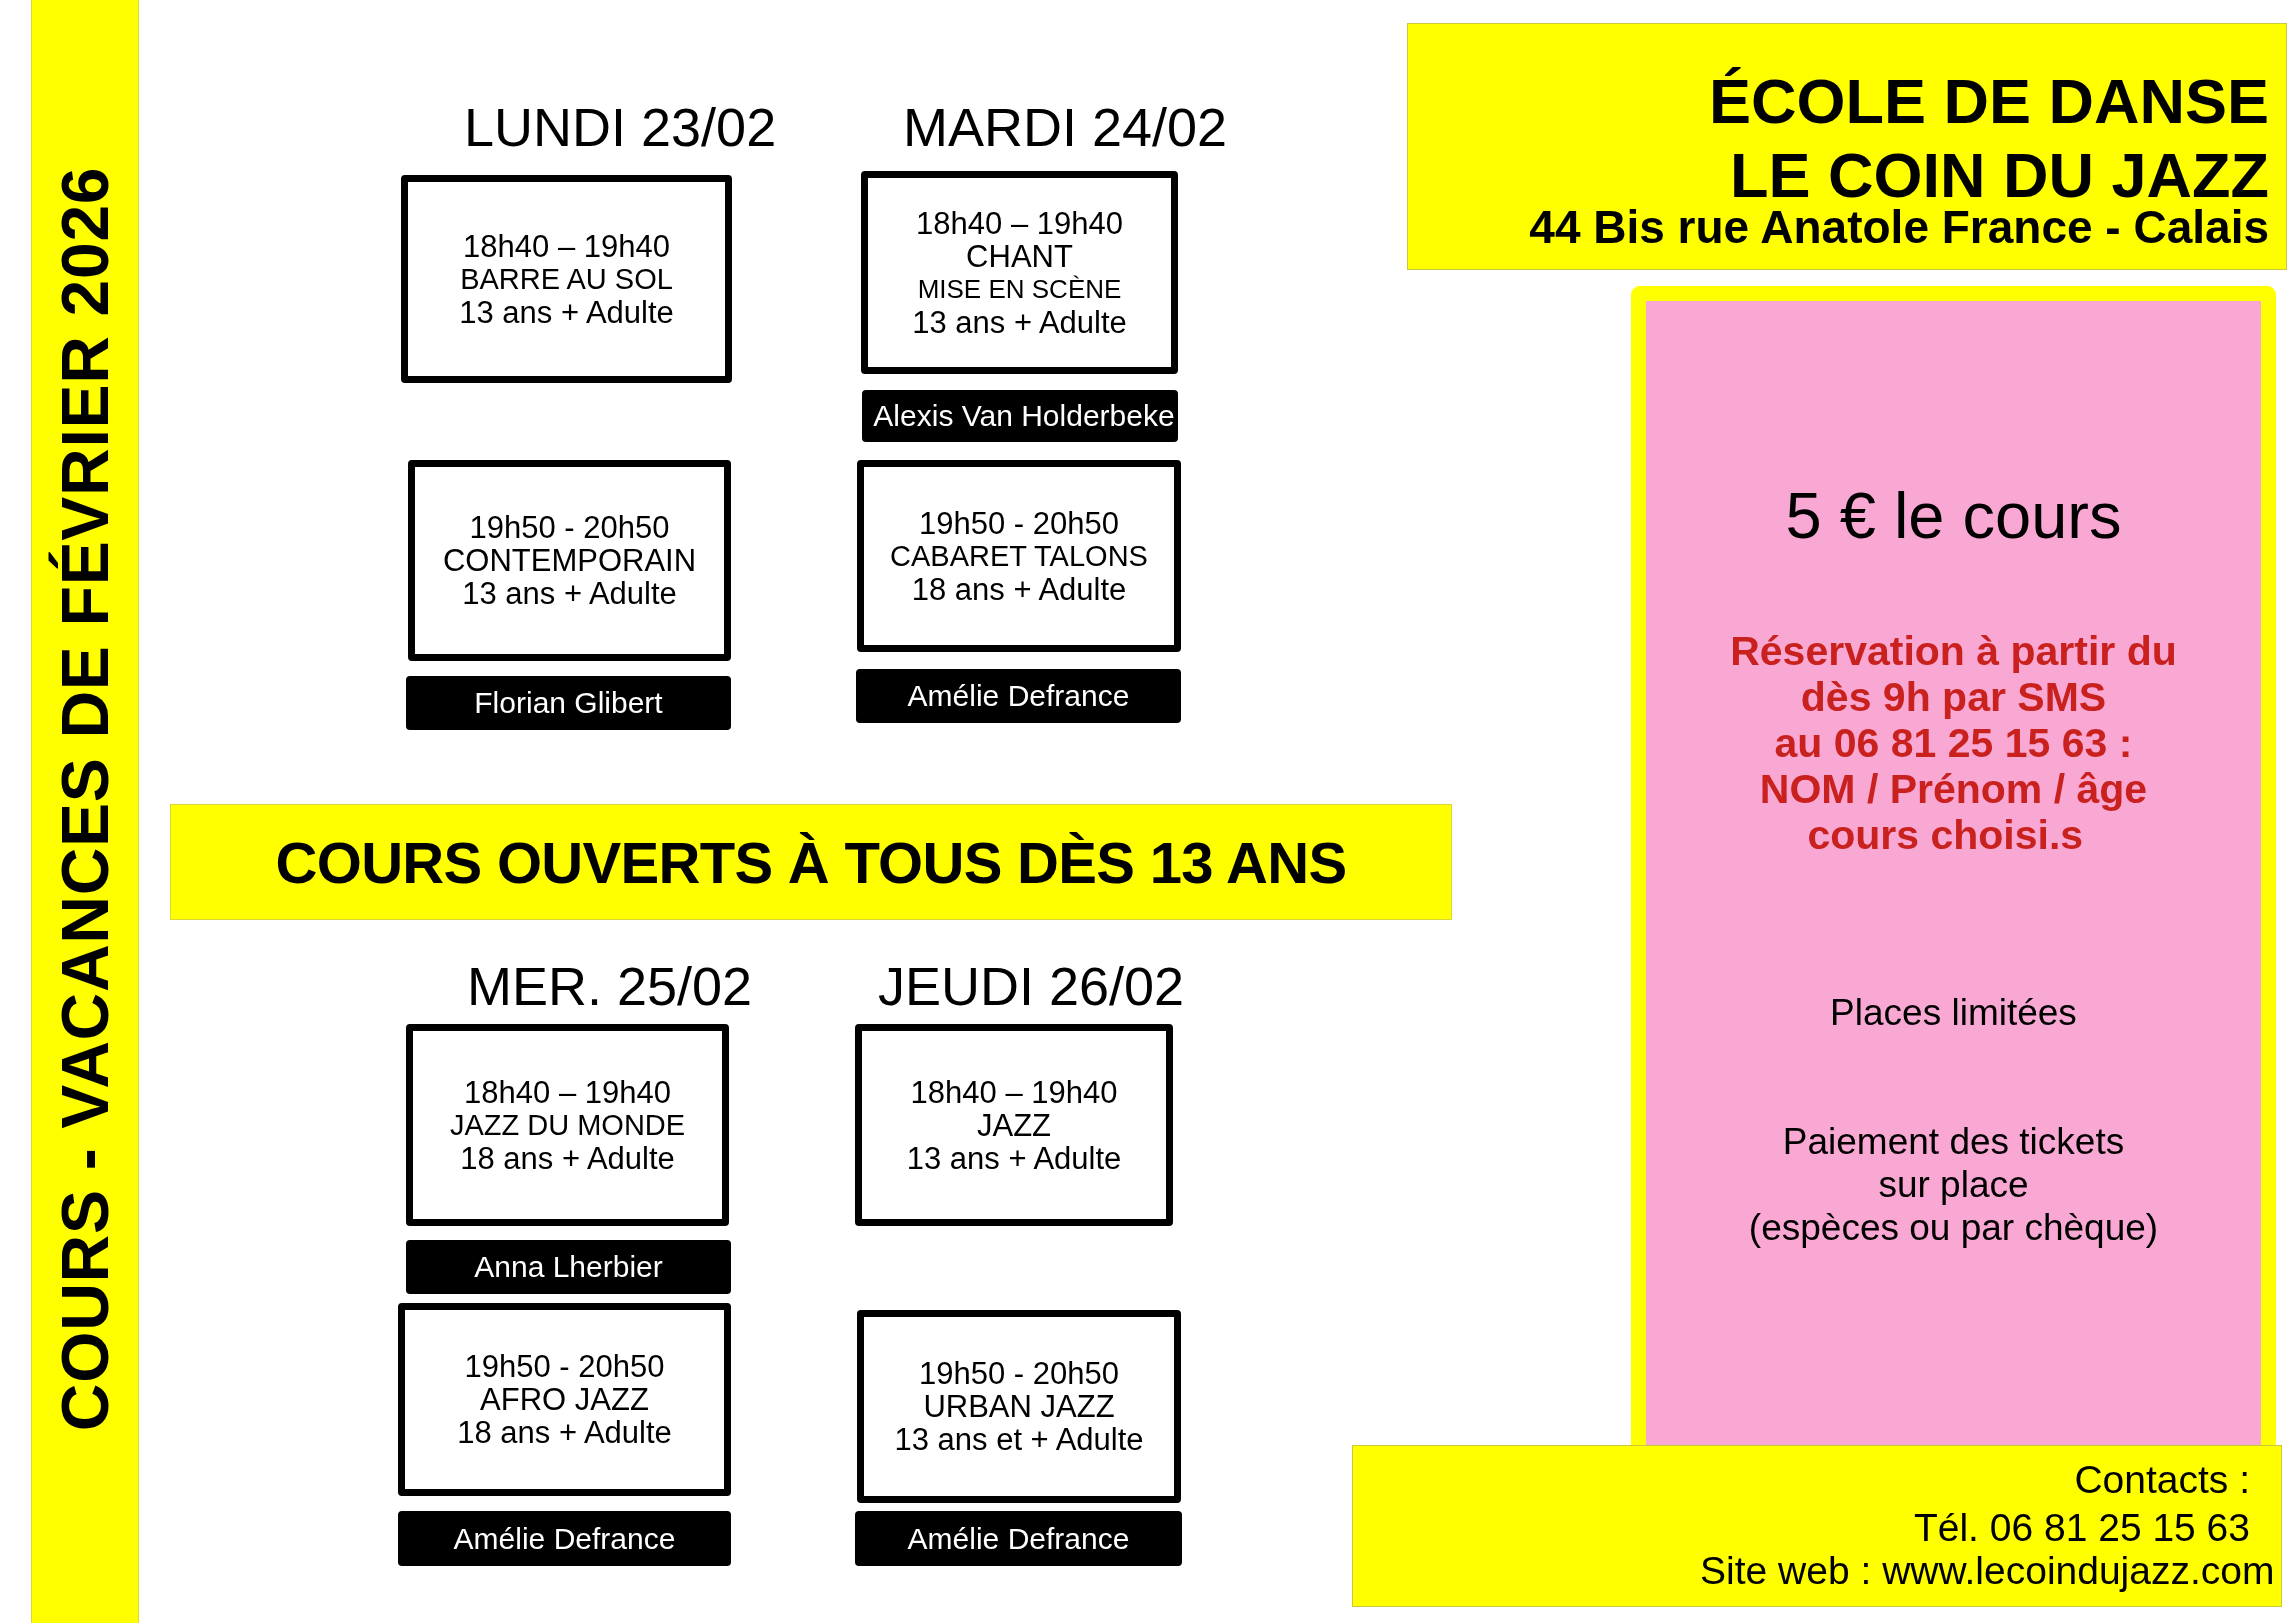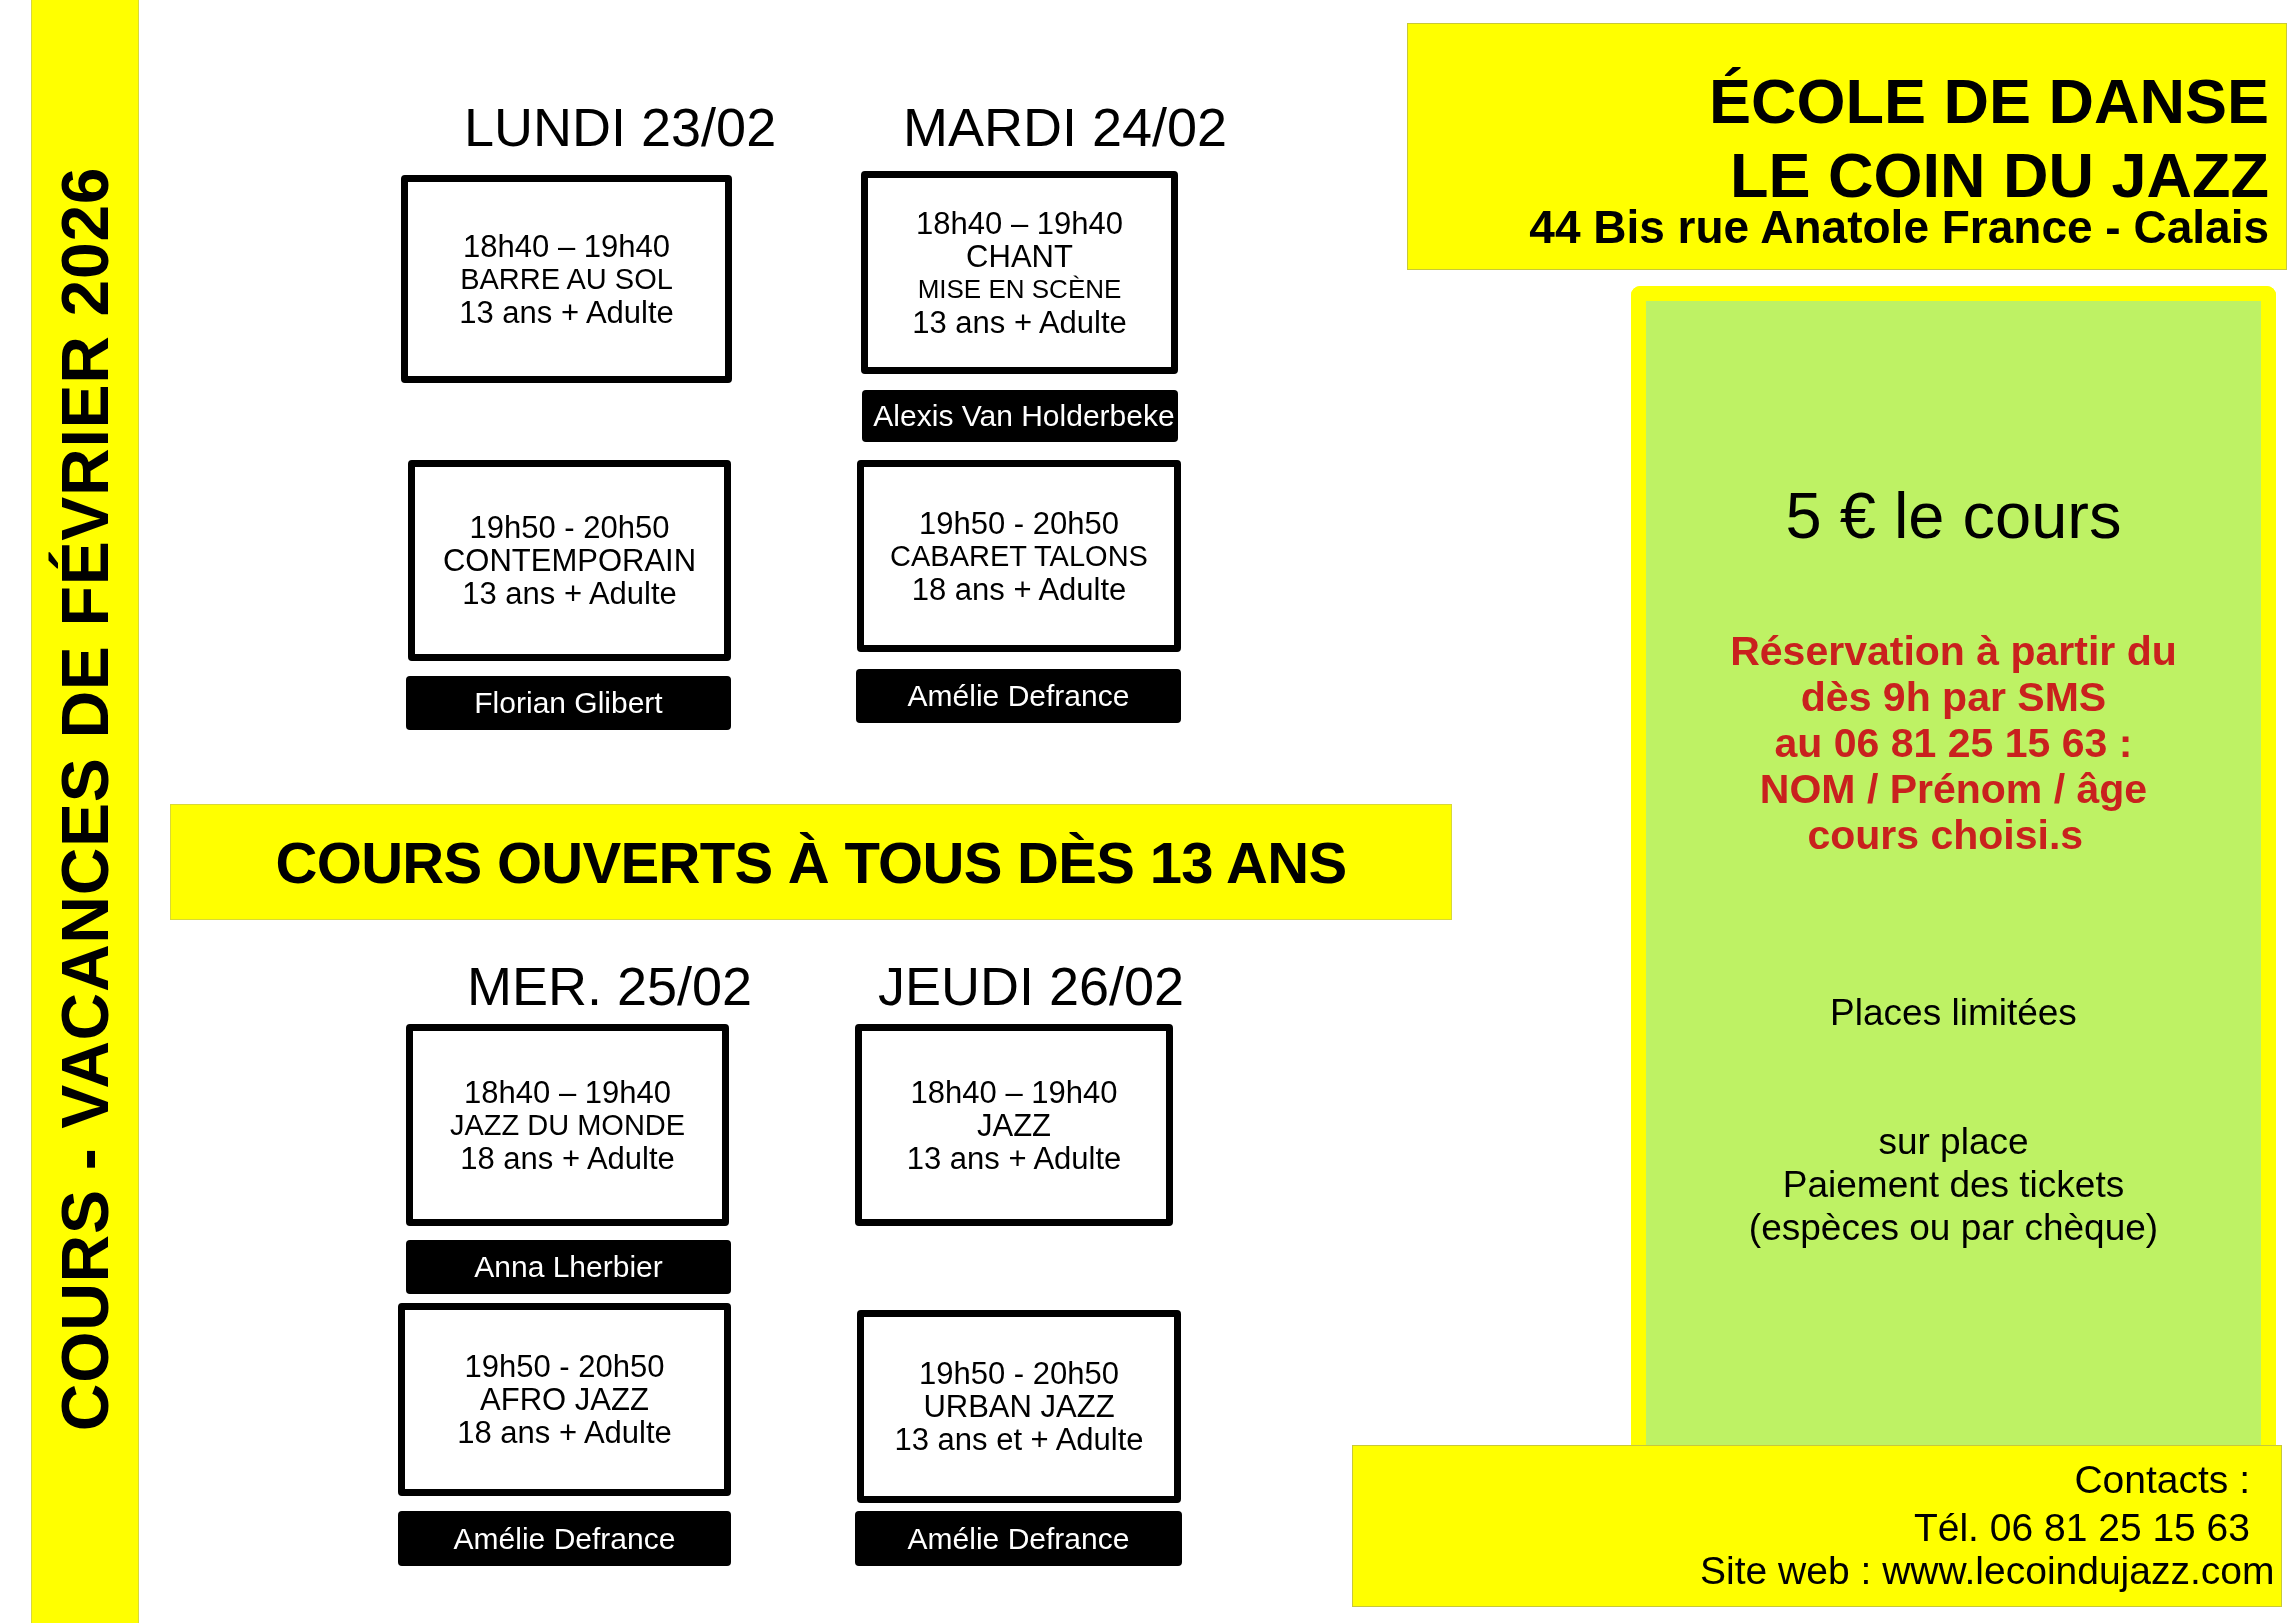--- a/index.html
+++ b/index.html
@@ -59,21 +59,21 @@
     }
     .header-line { position: absolute; right: 17px; white-space: nowrap; font-weight: bold; line-height: 1; }
     .h-l1 { top: 46px; font-size: 63px; }
     .h-l2 { top: 120px; font-size: 63px; }
     .h-l3 { top: 180px; font-size: 46px; }
 
     
     .info-frame {
       left: 1631px; top: 286px; width: 645px; height: 1178px;
       border: 15px solid #ffff00; border-bottom: none; border-radius: 9.2px 9.2px 0 0; box-sizing: border-box;
-      background: #bef264;
+      background: #f9a8d4;
     }
     .info-text { position: absolute; left: 0; right: 0; text-align: center; white-space: nowrap; }
     .price { top: 182px; font-size: 65px; line-height: 1; }
     .reserve {
       top: 327px; color: #c9211e; font-weight: bold; font-size: 41px; line-height: 46px;
     }
     .reserve div { white-space: nowrap; }
     .places { top: 693px; font-size: 37px; line-height: 1; }
     .payment { top: 819px; font-size: 37px; line-height: 43px; }
 
@@ -171,22 +171,22 @@
   <div class="info-text price">5 € le cours</div>
   <div class="info-text reserve">
     <div>Réservation à partir du</div>
     <div>dès 9h par SMS</div>
     <div> au 06 81 25 15 63 :</div>
     <div> NOM / Prénom / âge</div>
     <div style="padding-right:16.4px;">cours choisi.s  </div>
   </div>
   <div class="info-text places">Places limitées</div>
   <div class="info-text payment">
+    <div>Paiement des tickets</div>
     <div>sur place</div>
-    <div>Paiement des tickets</div>
     <div>(espèces ou par chèque)</div>
   </div>
 </div>
 
 <div class="abs yellow contacts">
   <div class="contact-line c1">Contacts :</div>
   <div class="contact-line c2">Tél. 06 81 25 15 63</div>
   <div class="contact-line c3">Site web : www.lecoindujazz.com</div>
 </div>
 

